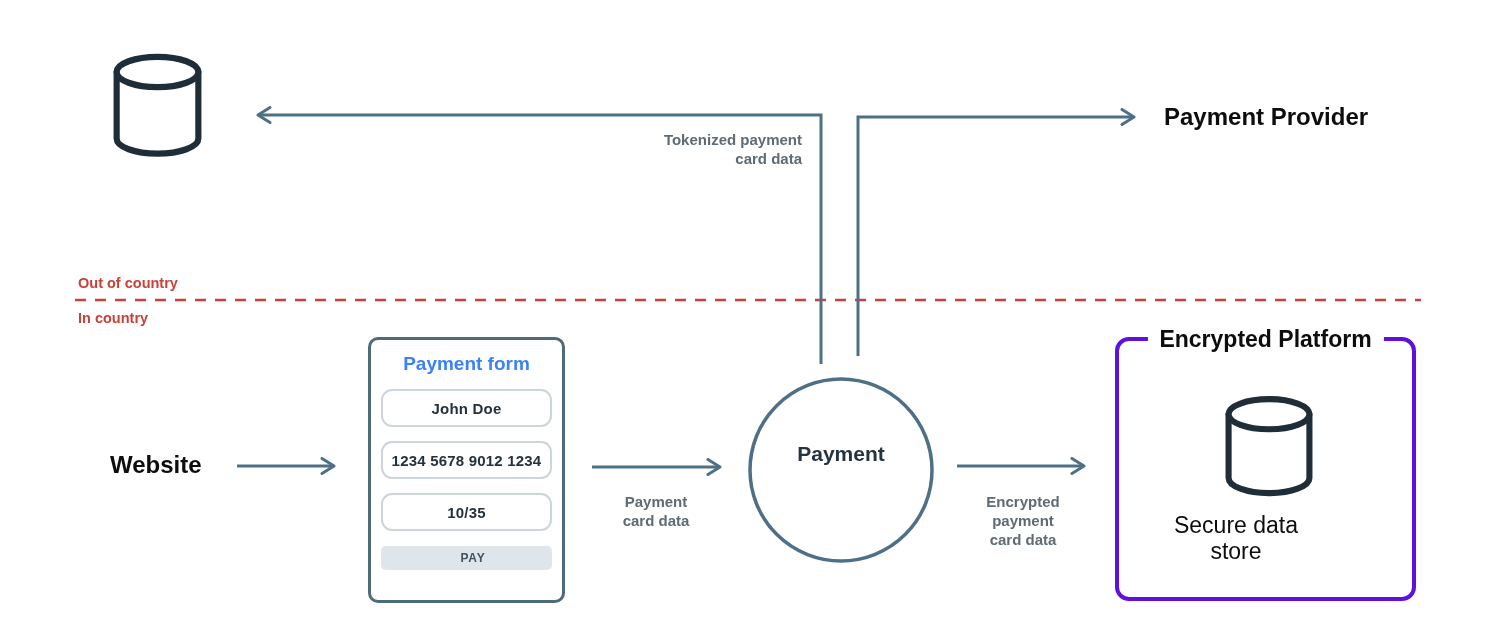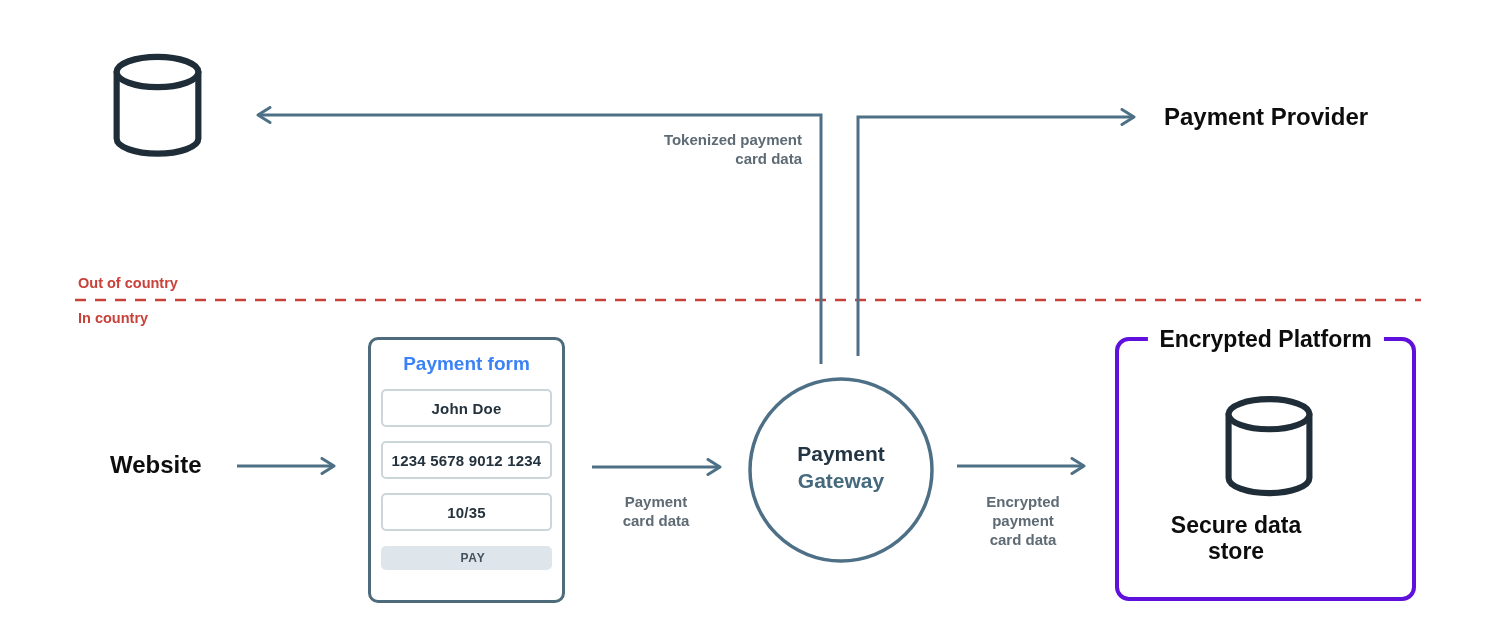--- a/index.html
+++ b/index.html
@@ -68,21 +68,21 @@
     text-align: center;
     font-size: 19px;
     font-weight: 700;
     line-height: 23px;
     color: #3b82f6;
   }
   .pf-field {
     height: 38px;
     margin: 14px 10px 0;
     border: 2px solid var(--field-border);
-    border-radius: 5px;
+    border-radius: 11px;
     background: #ffffff;
     display: flex;
     align-items: center;
     justify-content: center;
     font-size: 15px;
     font-weight: 700;
     color: #24323d;
     letter-spacing: 0.2px;
     text-align: right;
   }
@@ -144,21 +144,21 @@
     position: absolute;
     left: 103px; top: 54px;
     width: 94px; height: 106px;
   }
   .platform-store-label {
     position: absolute;
     left: 0; top: 172px;
     width: 234px;
     text-align: center;
     font-size: 23px;
-    font-weight: 700;
+    font-weight: 400;
     line-height: 1.12;
     color: var(--text-black);
     white-space: pre-line;
   }
 </style>
 </head>
 <body>
 
 <div class="canvas">
 
@@ -207,21 +207,20 @@
     <div class="pf-field">1234 5678 9012 1234</div>
     <div class="pf-field">10/35</div>
     <button class="pf-pay">PAY</button>
   </div>
 
   <div class="abs edge-label center pre" style="left:581px; top:493px; width:150px;">Payment
 card data</div>
 
   <div class="gateway-text">
     <span class="line1">Payment</span>
-    <span class="line2">Gateway</span>
   </div>
 
   <div class="abs edge-label center pre" style="left:948px; top:493px; width:150px;">Encrypted
 payment
 card data</div>
 
   <div class="platform-box">
     <div class="platform-title">Encrypted Platform</div>
     <svg class="platform-cylinder" viewBox="0 0 100 112" xmlns="http://www.w3.org/2000/svg">
       <path d="M 7 20 L 7 88 A 43 16 0 0 0 93 88 L 93 20" fill="#ffffff" stroke="#1f2d38" stroke-width="6.5" stroke-linejoin="round" stroke-linecap="round"></path>

